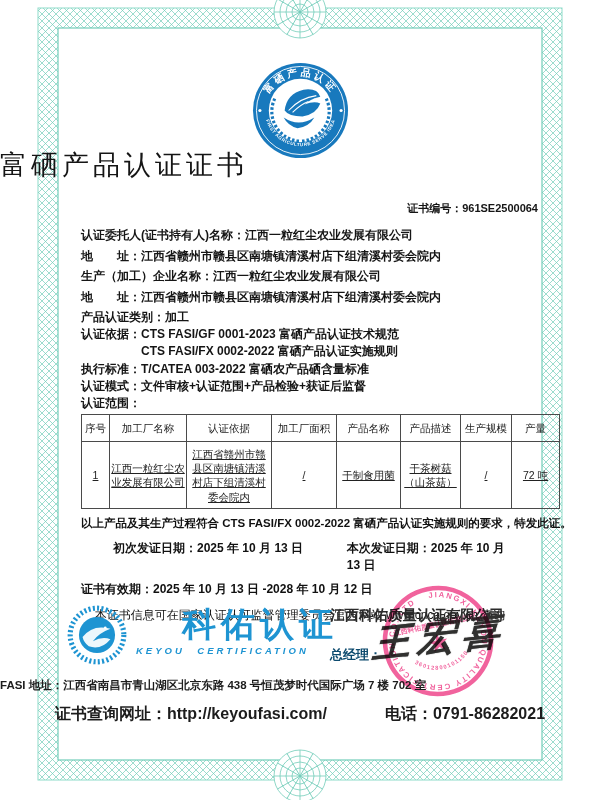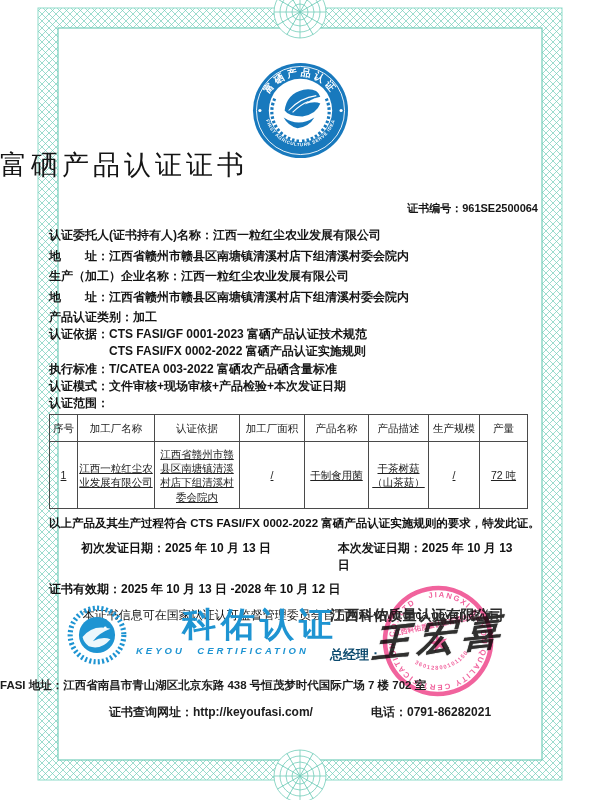--- a/index.html
+++ b/index.html
@@ -4,21 +4,21 @@
 <style>
   html,body{margin:0;padding:0;background:#ffffff;}
   .cert{position:relative;width:600px;height:800px;background:#ffffff;overflow:hidden;
         font-family:"Liberation Sans","DejaVu Sans",sans-serif;color:#111;}
   .layer{position:absolute;left:0;top:0;}
   
   .title{position:absolute;left:0;top:147px;width:100%;text-align:left;
          font-size:27px;font-weight:normal;letter-spacing:4px;color:#151515;}
   .certno{position:absolute;right:62px;top:201px;font-size:11px;font-weight:bold;color:#151515;}
   
-  .main{position:absolute;left:48px;top:229px;width:480px;padding:0 1px;box-sizing:border-box;}
+  .main{position:absolute;left:60px;top:229px;width:480px;padding:0 21px;box-sizing:border-box;}
   .fields{font-size:12px;font-weight:bold;color:#151515;}
   .fields .line{line-height:1.13;margin-bottom:7px;white-space:nowrap;}
   .fields .tight{margin-bottom:3.6px;}
   .fields .indent{padding-left:60px;}
   
   table.scope{border-collapse:collapse;width:100%;margin-top:4px;table-layout:fixed;}
   table.scope th,table.scope td{border:1px solid #4a4a4a;font-size:10.5px;color:#222;
         text-align:center;vertical-align:middle;padding:2px 1px;line-height:1.35;}
   table.scope th{font-weight:normal;height:22px;}
   table.scope td{height:62px;font-weight:normal;text-decoration:underline;}
@@ -36,21 +36,21 @@
   .signer-label{position:absolute;left:330px;top:646px;font-size:13px;font-weight:bold;color:#0c4a6e;}
   .signature{position:absolute;left:372px;top:612px;font-size:38px;font-weight:bold;font-style:italic;
              color:#30302f;letter-spacing:7px;transform:rotate(-6deg) skewX(-8deg);
              text-shadow:0 0 1px #444;}
   .stamp{position:absolute;left:381px;top:584px;transform:rotate(-12deg);
          opacity:.88;mix-blend-mode:multiply;}
   
   .fasi{position:absolute;left:0;top:678px;width:100%;text-align:left;
         font-size:11.5px;font-weight:bold;color:#1c1c1c;}
   .queryrow{position:absolute;left:0;top:704px;width:100%;display:flex;justify-content:center;
-        gap:58px;font-size:12px;font-weight:bold;color:#1c1c1c;}
+        gap:58px;font-size:16px;font-weight:bold;color:#1c1c1c;}
 </style>
 </head>
 <body>
 
 <div class="cert">
 
   <svg class="layer" width="600" height="800" aria-hidden="true">
     <defs>
       <pattern id="net" width="7" height="7" patternUnits="userSpaceOnUse">
         <path d="M0 0 L7 7 M7 0 L0 7" stroke="#72cdb9" stroke-width="0.7" fill="none"></path>
@@ -125,21 +125,21 @@
   <div class="main">
     <div class="fields">
       <div class="line">认证委托人(证书持有人)名称：江西一粒红尘农业发展有限公司</div>
       <div class="line">地　　址：江西省赣州市赣县区南塘镇清溪村店下组清溪村委会院内</div>
       <div class="line">生产（加工）企业名称：江西一粒红尘农业发展有限公司</div>
       <div class="line">地　　址：江西省赣州市赣县区南塘镇清溪村店下组清溪村委会院内</div>
       <div class="line tight">产品认证类别：加工</div>
       <div class="line tight">认证依据：CTS FASI/GF 0001-2023 富硒产品认证技术规范</div>
       <div class="line tight indent">CTS FASI/FX 0002-2022 富硒产品认证实施规则</div>
       <div class="line tight">执行标准：T/CATEA 003-2022 富硒农产品硒含量标准</div>
-      <div class="line tight">认证模式：文件审核+现场审核+产品检验+本次发证日期</div>
+      <div class="line tight">认证模式：文件审核+认证范围+产品检验+获证后监督</div>
       <div class="line tight">认证范围：</div>
     </div>
 
     <table class="scope">
       <colgroup>
         <col style="width:28px">
           <col style="width:77px">
           <col style="width:85px">
           <col style="width:65px">
         <col style="width:64px">

